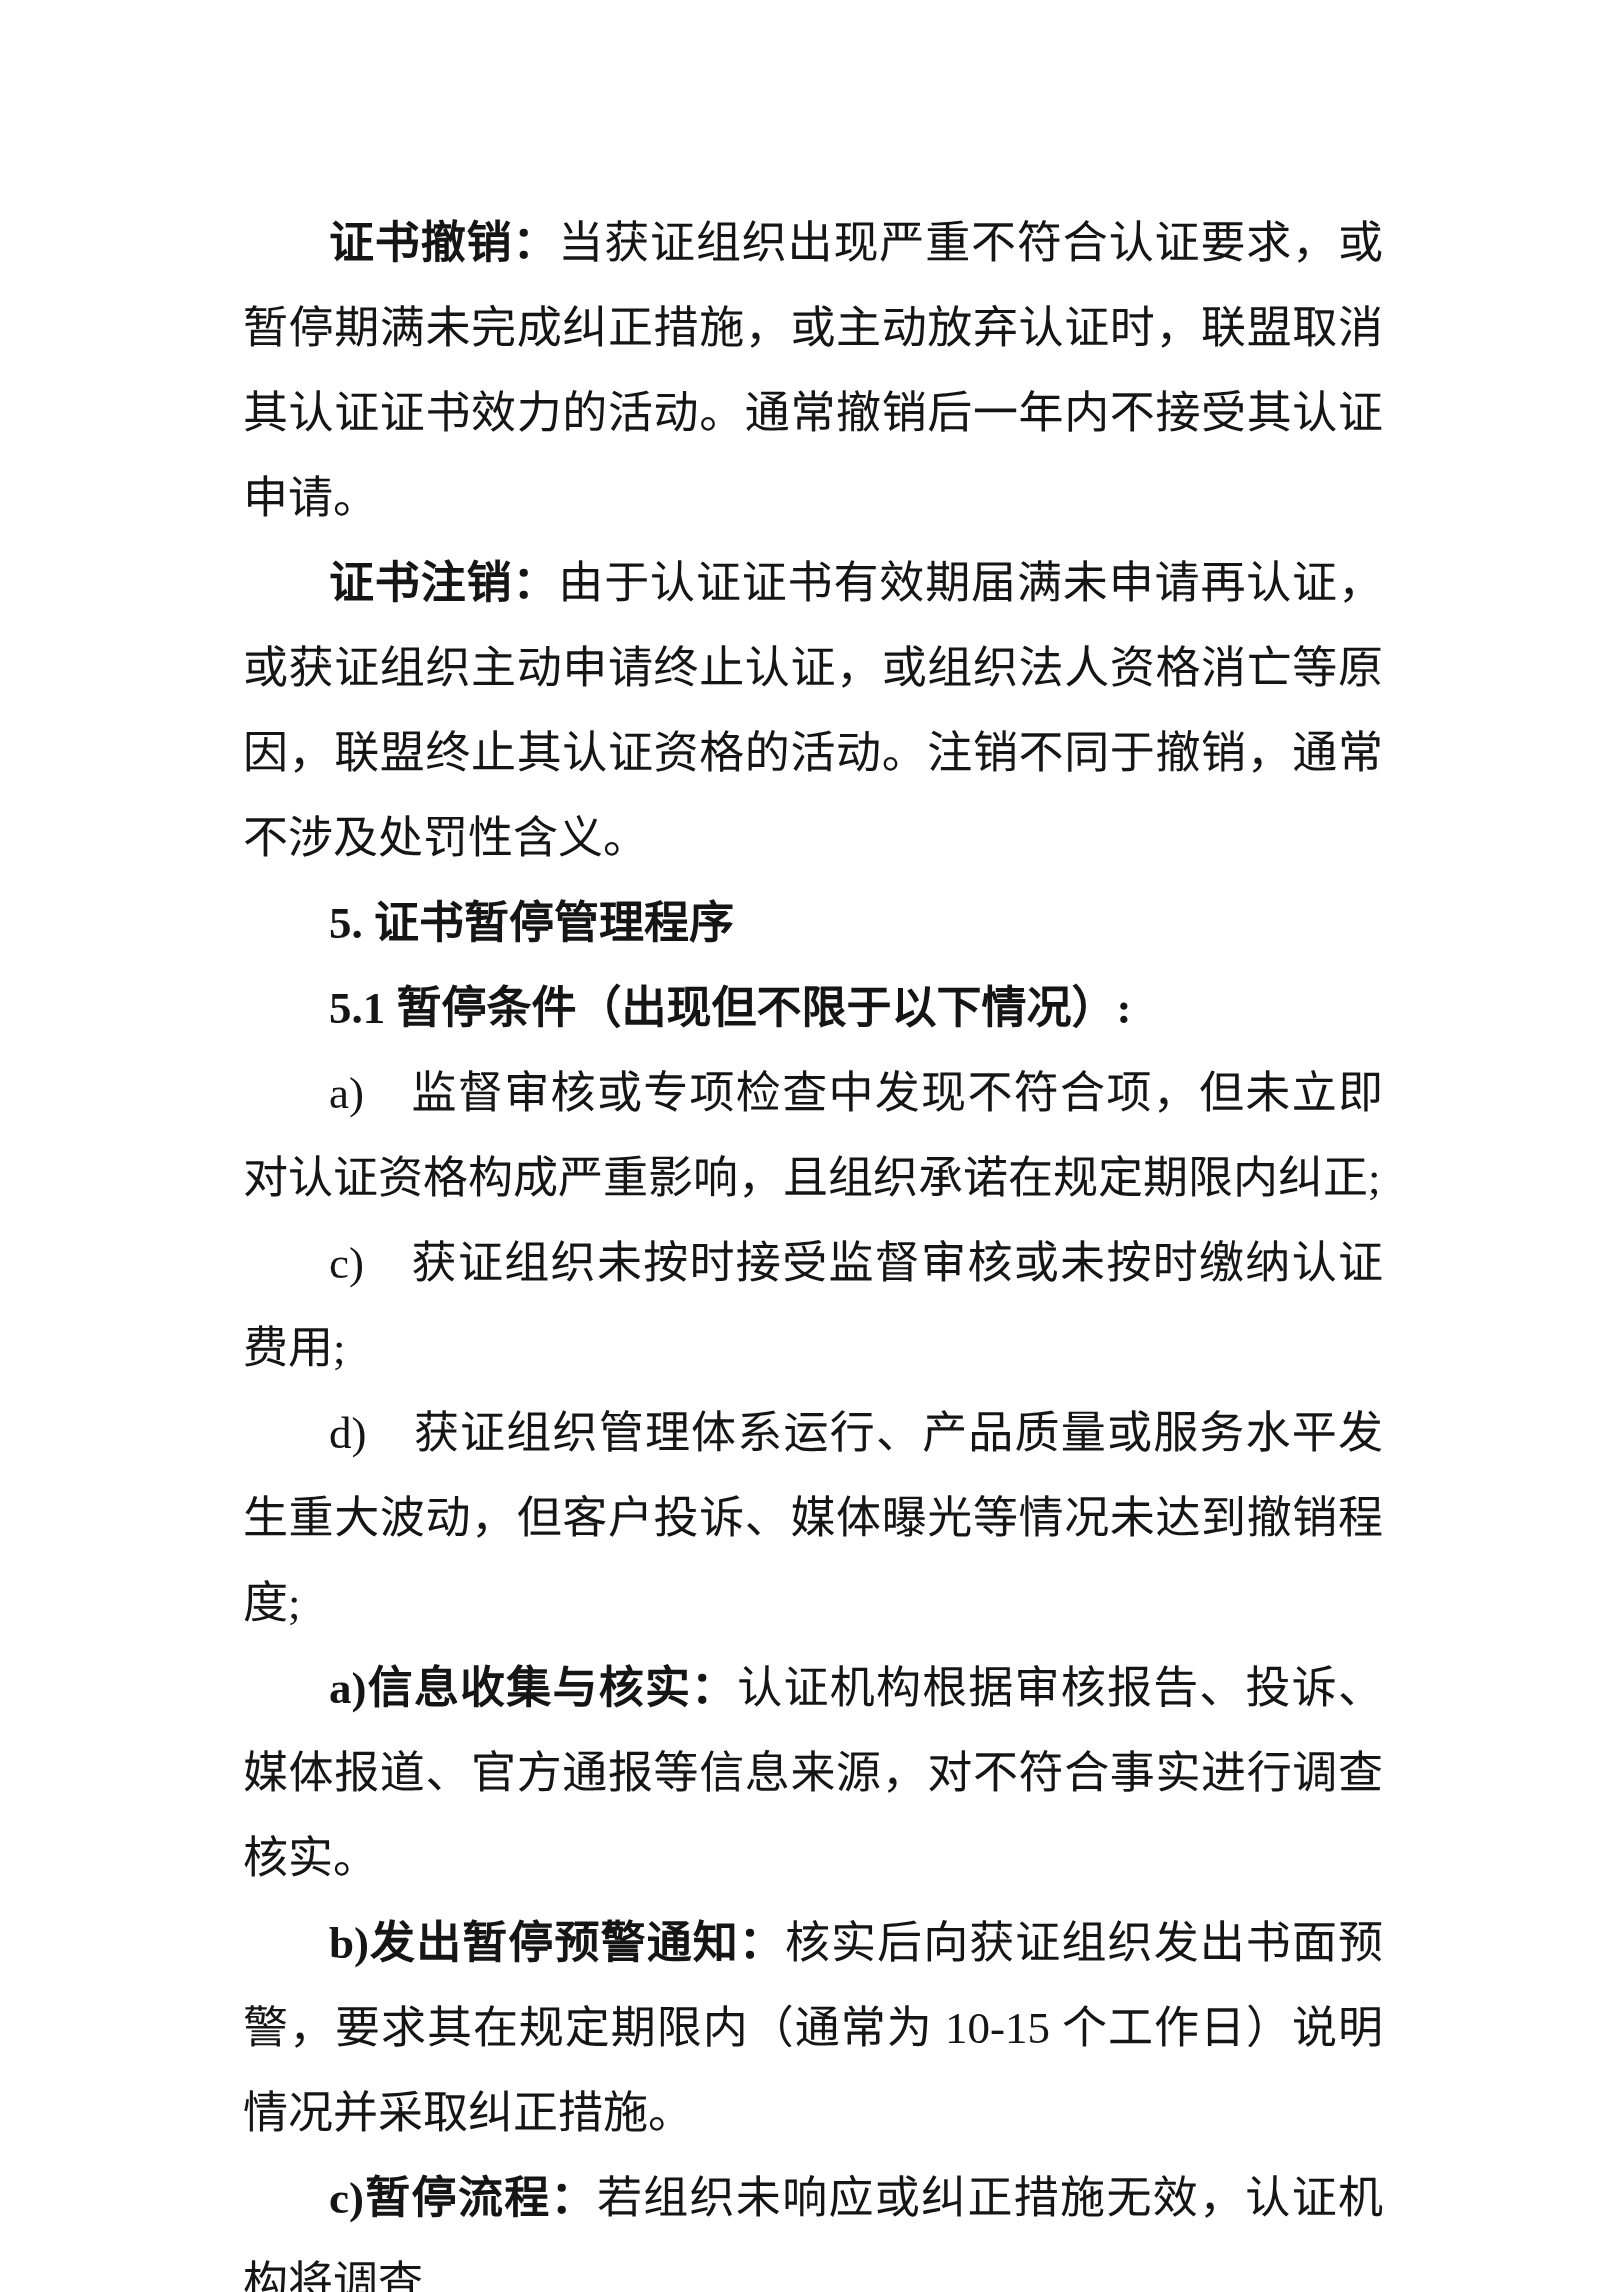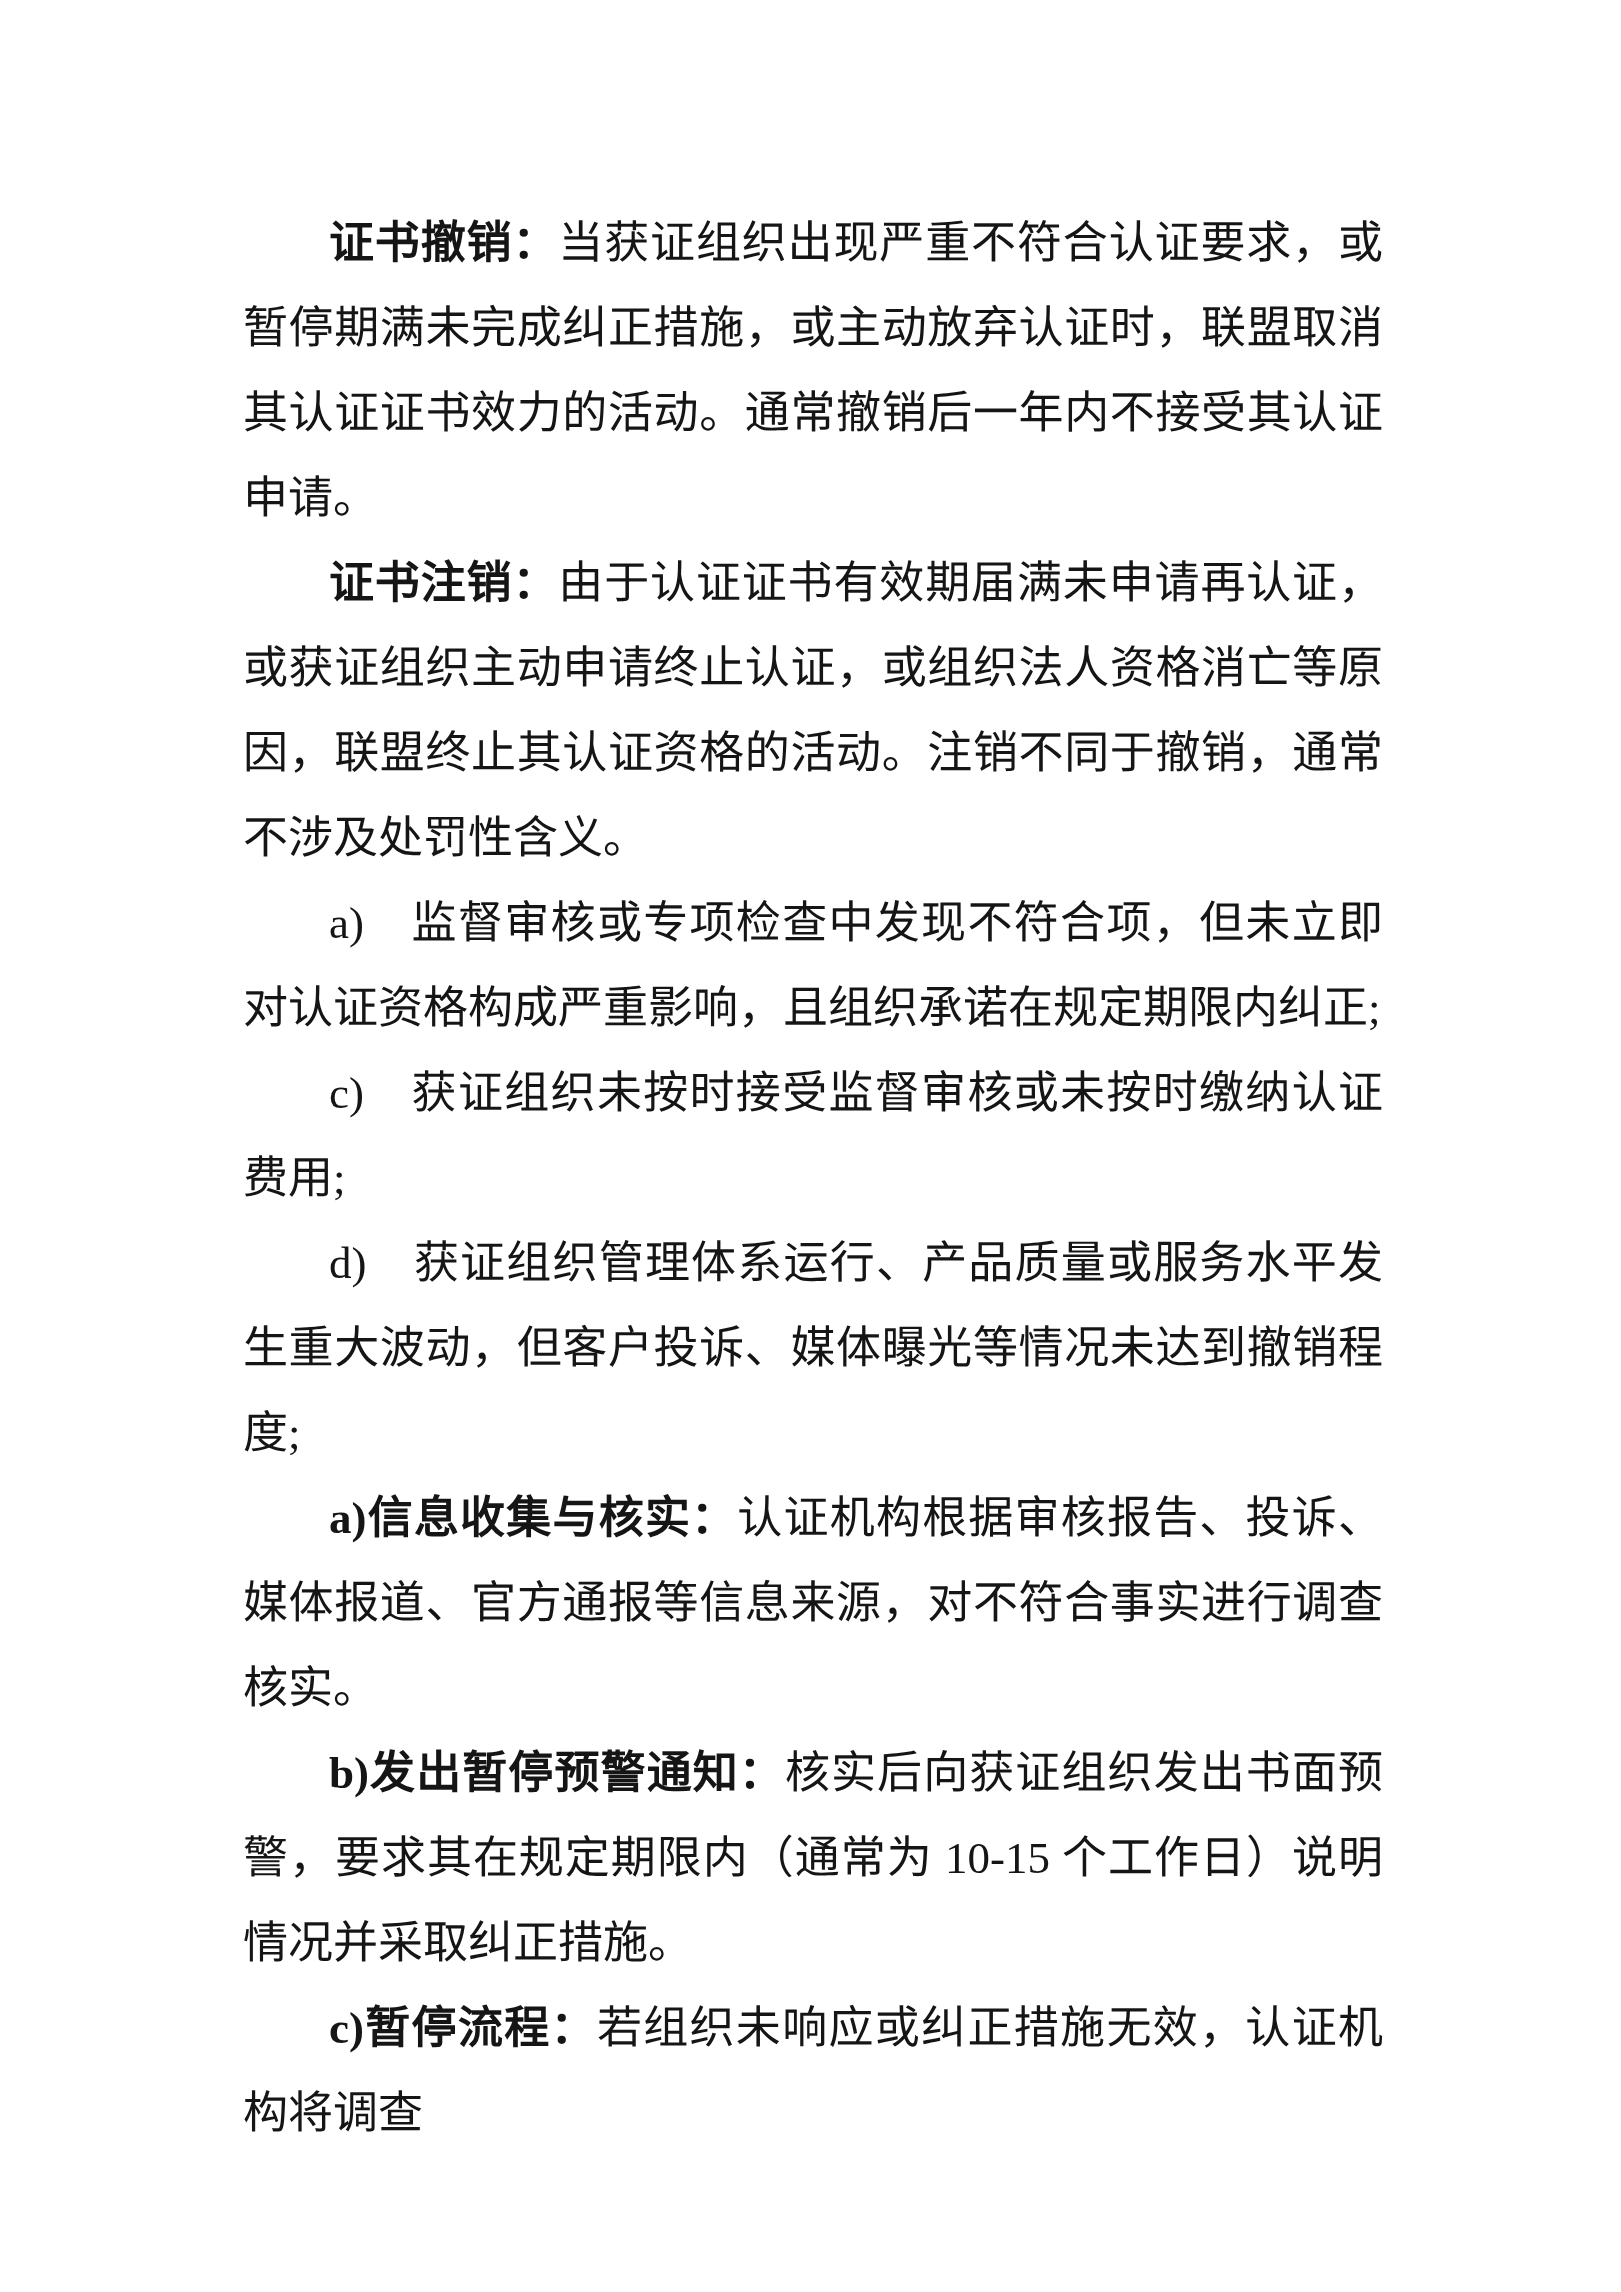--- a/index.html
+++ b/index.html
@@ -34,20 +34,22 @@
   .doc .b { font-weight: 700; }
   .doc .r { font-weight: 400; }
 </style>
 </head>
 <body>
 
 <div class="page" style="background: rgb(255, 255, 255); color: rgb(21, 21, 21);">
   <div class="doc">
       <p class="indent"><span class="b">证书撤销：</span><span class="r">当获证组织出现严重不符合认证要求，或暂停期满未完成纠正措施，或主动放弃认证时，联盟取消其认证证书效力的活动。通常撤销后一年内不接受其认证申请。</span></p>
       <p class="indent"><span class="b">证书注销：</span><span class="r">由于认证证书有效期届满未申请再认证，或获证组织主动申请终止认证，或组织法人资格消亡等原因，联盟终止其认证资格的活动。注销不同于撤销，通常不涉及处罚性含义。</span></p>
+      <p class="indent"><span class="b">5.  证书暂停管理程序</span></p>
+      <p class="indent"><span class="b">5.1 暂停条件（出现但不限于以下情况）:</span></p>
       <p class="indent"><span class="r">a)　监督审核或专项检查中发现不符合项，但未立即对认证资格构成严重影响，且组织承诺在规定期限内纠正;</span></p>
       <p class="indent"><span class="r">c)　获证组织未按时接受监督审核或未按时缴纳认证费用;</span></p>
       <p class="indent"><span class="r">d)　获证组织管理体系运行、产品质量或服务水平发生重大波动，但客户投诉、媒体曝光等情况未达到撤销程度;</span></p>
       <p class="indent"><span class="b">a)信息收集与核实：</span><span class="r">认证机构根据审核报告、投诉、媒体报道、官方通报等信息来源，对不符合事实进行调查核实。</span></p>
       <p class="indent"><span class="b">b)发出暂停预警通知：</span><span class="r">核实后向获证组织发出书面预警，要求其在规定期限内（通常为 10-15 个工作日）说明情况并采取纠正措施。</span></p>
       <p class="indent"><span class="b">c)暂停流程：</span><span class="r">若组织未响应或纠正措施无效，认证机构将调查</span></p>
     </div>
 </div>
 
 

